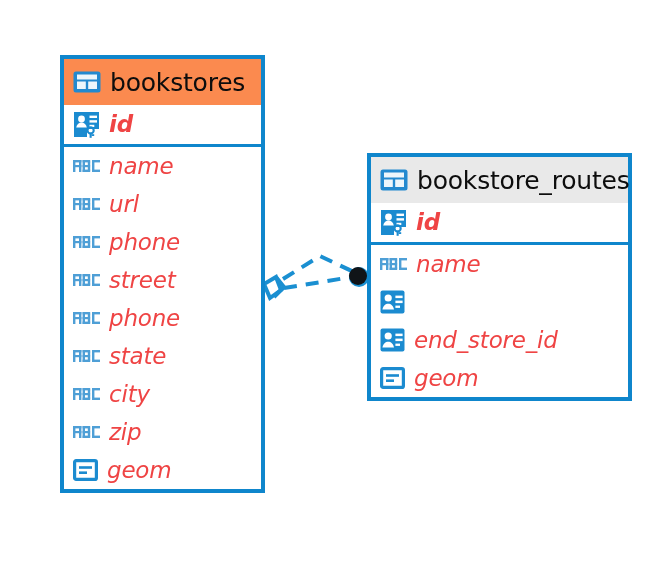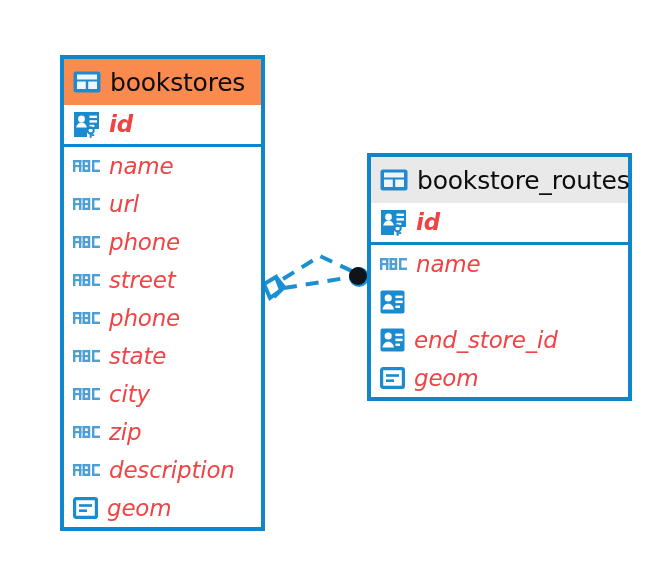--- a/index.html
+++ b/index.html
@@ -334,42 +334,20 @@
                 <rect x="14.8" y="8.6" width="2.4" height="4"></rect>
               <rect x="19" y="2" width="2.4" height="12"></rect>
               <rect x="19" y="2" width="8" height="2.4"></rect>
                 <rect x="19" y="11.6" width="8" height="2.4"></rect>
             </g>
           </svg>
         </span>
         <span class="field-label">zip</span>
       </div>
 
-      <div class="field-row">
-        <span class="icon icon-abc">
-          <svg viewBox="0 0 27 16" xmlns="http://www.w3.org/2000/svg">
-            <g fill="#4e9fd6">
-              <rect x="0" y="2" width="2.4" height="12"></rect>
-                <rect x="6" y="2" width="2.4" height="12"></rect>
-              <rect x="0" y="2" width="8.4" height="2.4"></rect>
-                <rect x="0" y="7" width="8.4" height="2.2"></rect>
-              <rect x="9.6" y="2" width="2.4" height="12"></rect>
-              <rect x="9.6" y="2" width="7.6" height="2.4"></rect>
-                <rect x="9.6" y="7" width="7.6" height="2.2"></rect>
-              <rect x="9.6" y="11.6" width="7.6" height="2.4"></rect>
-              <rect x="14.8" y="3.6" width="2.4" height="4"></rect>
-                <rect x="14.8" y="8.6" width="2.4" height="4"></rect>
-              <rect x="19" y="2" width="2.4" height="12"></rect>
-              <rect x="19" y="2" width="8" height="2.4"></rect>
-                <rect x="19" y="11.6" width="8" height="2.4"></rect>
-            </g>
-          </svg>
-        </span>
-        <span class="field-label">description</span>
-      </div>
 
       <div class="field-row">
         <span class="icon icon-geom">
           <svg viewBox="0 0 25 22" xmlns="http://www.w3.org/2000/svg">
             <rect x="1.6" y="1.6" width="21.8" height="18.8" rx="1.5" fill="#ffffff" stroke="#1b8bd0" stroke-width="3.2"></rect>
             <rect x="6" y="7.2" width="13" height="2.6" fill="#1b8bd0"></rect>
             <rect x="6" y="12.4" width="8" height="2.6" fill="#1b8bd0"></rect>
           </svg>
         </span>
         <span class="field-label">geom</span>

